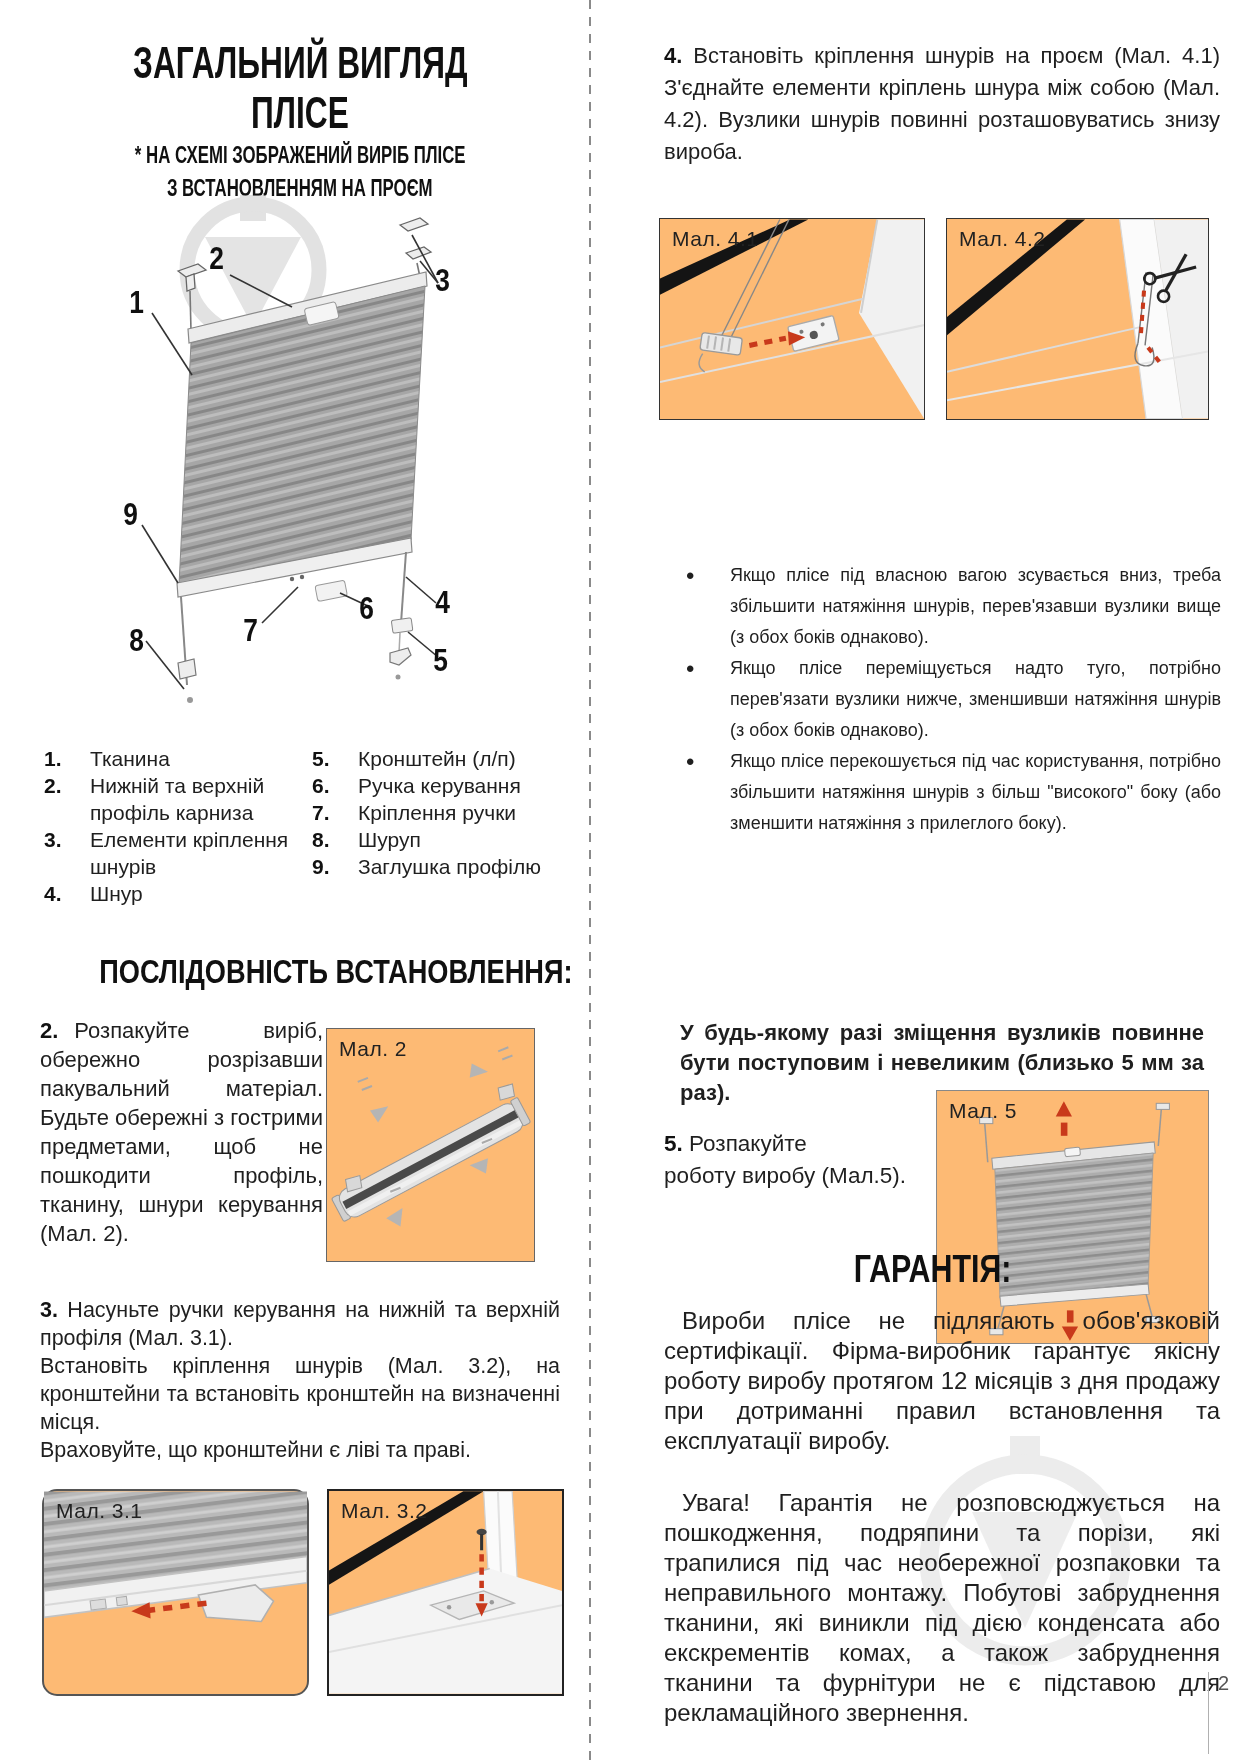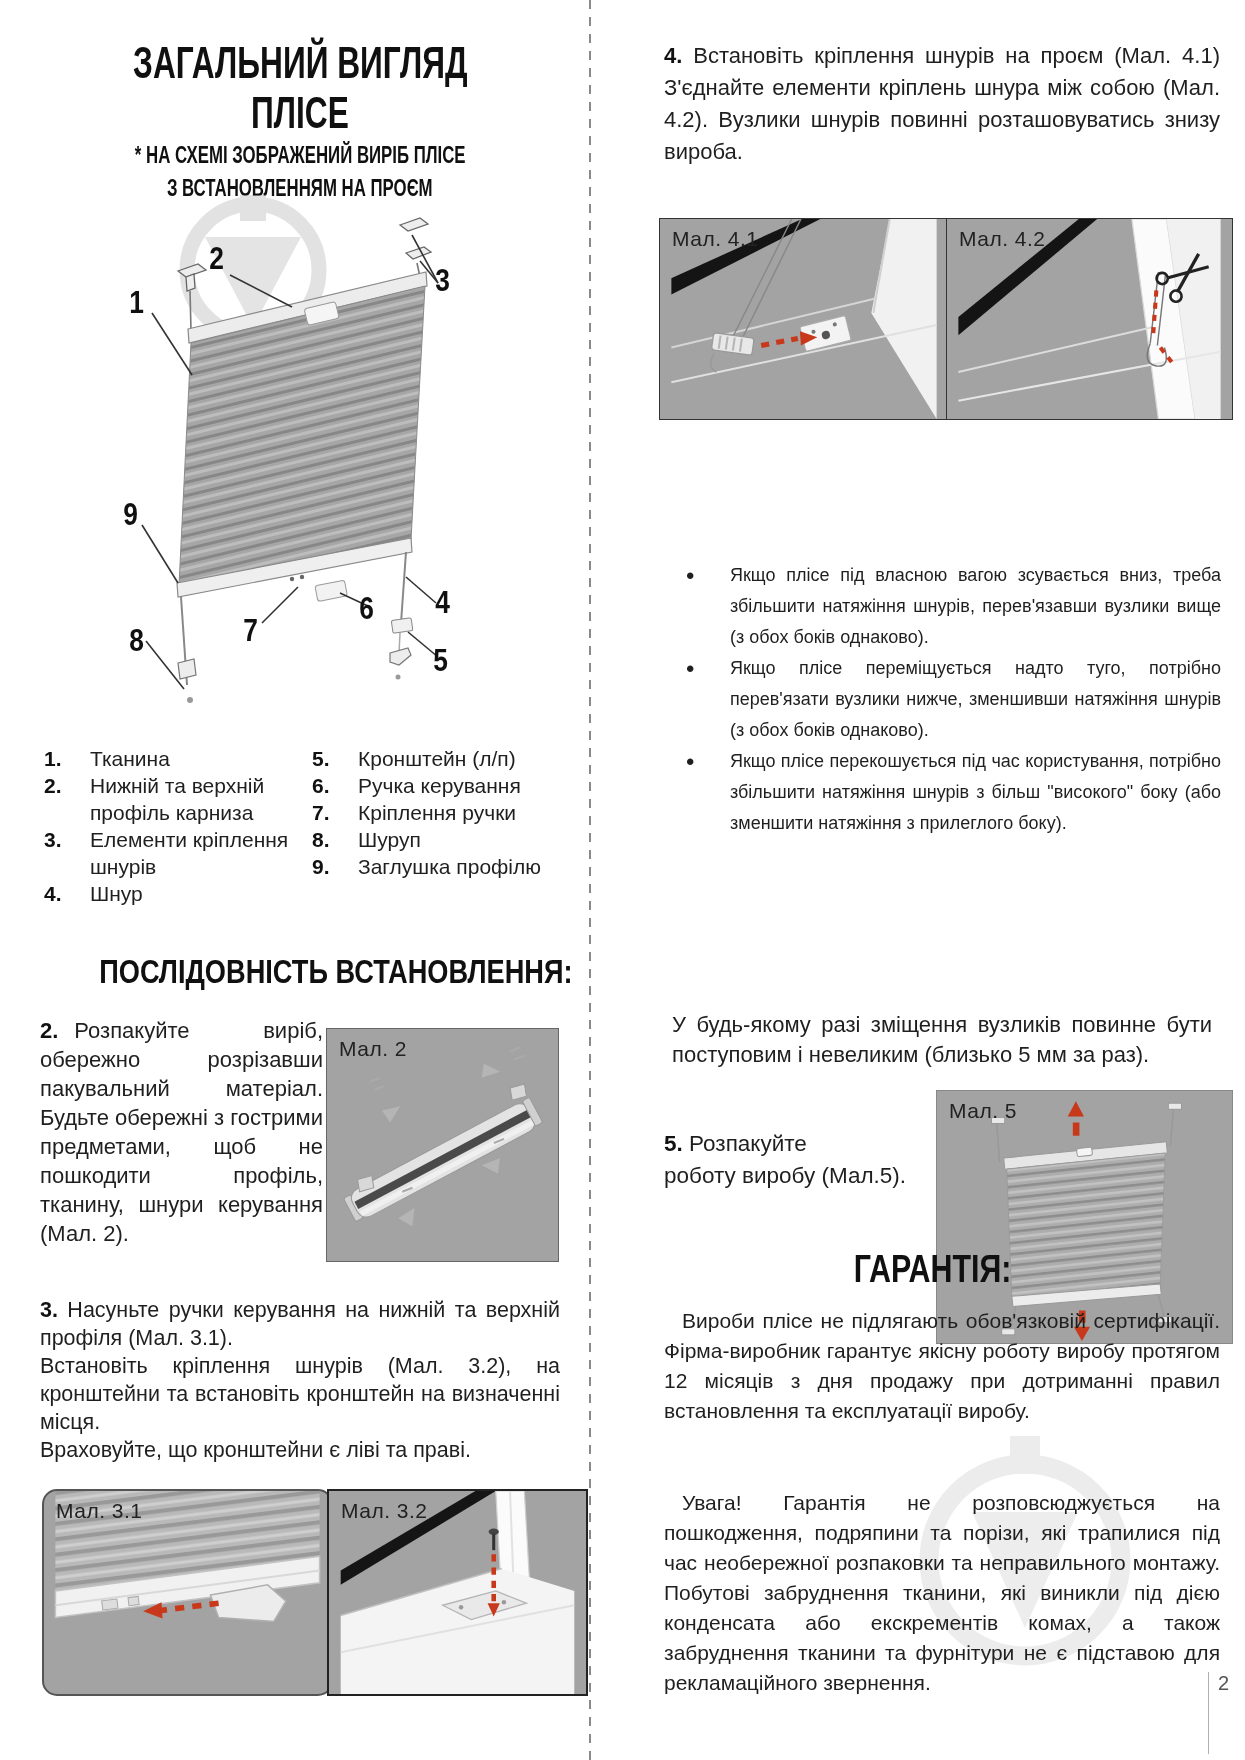--- a/index.html
+++ b/index.html
@@ -21,31 +21,31 @@
   .tc{text-align:center;width:100%;}
   
   .just{text-align:justify;}
   .stepnum{font-weight:bold;color:#111;}
   .step2-text{font-size:22px;line-height:29px;}
   .step2-text .stepnum{margin-right:16px;}
   .step3-text{font-size:21.5px;line-height:28px;}
   .step4-text{font-size:22px;line-height:32px;text-align:justify;text-align-last:justify;}
   .note-text{font-size:22px;line-height:30px;}
   .step5-text{font-size:22.5px;line-height:32px;}
-  .warranty-p{font-size:21px;line-height:30px;text-indent:18px;}
+  .warranty-p{font-size:24px;line-height:30px;text-indent:18px;}
   
   .lg-item{display:flex;font-size:21px;line-height:27px;}
   .lg-num{flex:0 0 32px;font-weight:bold;color:#111;}
   .lg-txt{flex:1;margin-left:14px;}
   
   .bullet-row{display:flex;margin:0;}
   .bullet-dot{flex:0 0 44px;font-size:24px;line-height:31px;color:#1f1f1f;}
   .bullet-text{flex:1;text-align:justify;font-size:18px;line-height:31px;padding-right:4px;}
   
-  .figbox{position:absolute;background:#a3a3a3;border:2px solid #4a4a4a;padding-left:24px;}
+  .figbox{position:absolute;background:#fdba74;border:2px solid #4a4a4a;}
   .figbox svg{position:absolute;left:0;top:0;width:100%;height:100%;}
   .figcap{position:absolute;top:8px;left:12px;font-size:21px;color:#222;z-index:2;letter-spacing:.5px;}
   
   .dlabel{position:absolute;font-weight:bold;font-size:31px;color:#101010;transform:scaleX(.85);}
   
   .pagenum{position:absolute;left:1208px;top:1672px;height:82px;border-left:1px solid #b0b0b0;
            padding-left:9px;font-size:20px;color:#555;}
 </style>
 </head>
 <body>
@@ -336,21 +336,21 @@
         <span class="bullet-dot">•</span>
         <div class="bullet-text">Якщо плісе переміщується надто туго, потрібно перев'язати вузлики нижче, зменшивши натяжіння шнурів (з обох боків однаково).</div>
       </div>
       <div class="bullet-row">
         <span class="bullet-dot">•</span>
         <div class="bullet-text">Якщо плісе перекошується під час користування, потрібно збільшити натяжіння шнурів з більш "високого" боку (або зменшити натяжіння з прилеглого боку).</div>
       </div>
     </div>
 
     <div class="abs" style="left:24px;top:1002px;width:556px;">
-      <p class="just note-text" style="margin:8px;">У будь-якому разі зміщення вузликів повинне бути поступовим і невеликим (близько 5 мм за раз).</p>
+      <p class="just note-text" style="margin:16px;font-weight:bold;">У будь-якому разі зміщення вузликів повинне бути поступовим і невеликим (близько 5 мм за раз).</p>
     </div>
 
     <div class="abs step5-text" style="left:24px;top:1128px;width:260px;">
       <div><b class="stepnum">5.</b> <span>Розпакуйте</span></div>
       <div>роботу виробу (Мал.5).</div>
     </div>
 
     <div class="figbox" style="left:296px;top:1090px;width:271px;height:252px;border-width:1.5px;border-color:#888;">
       <div class="figcap">Мал. 5</div>
       <svg viewBox="0 0 267 248">

